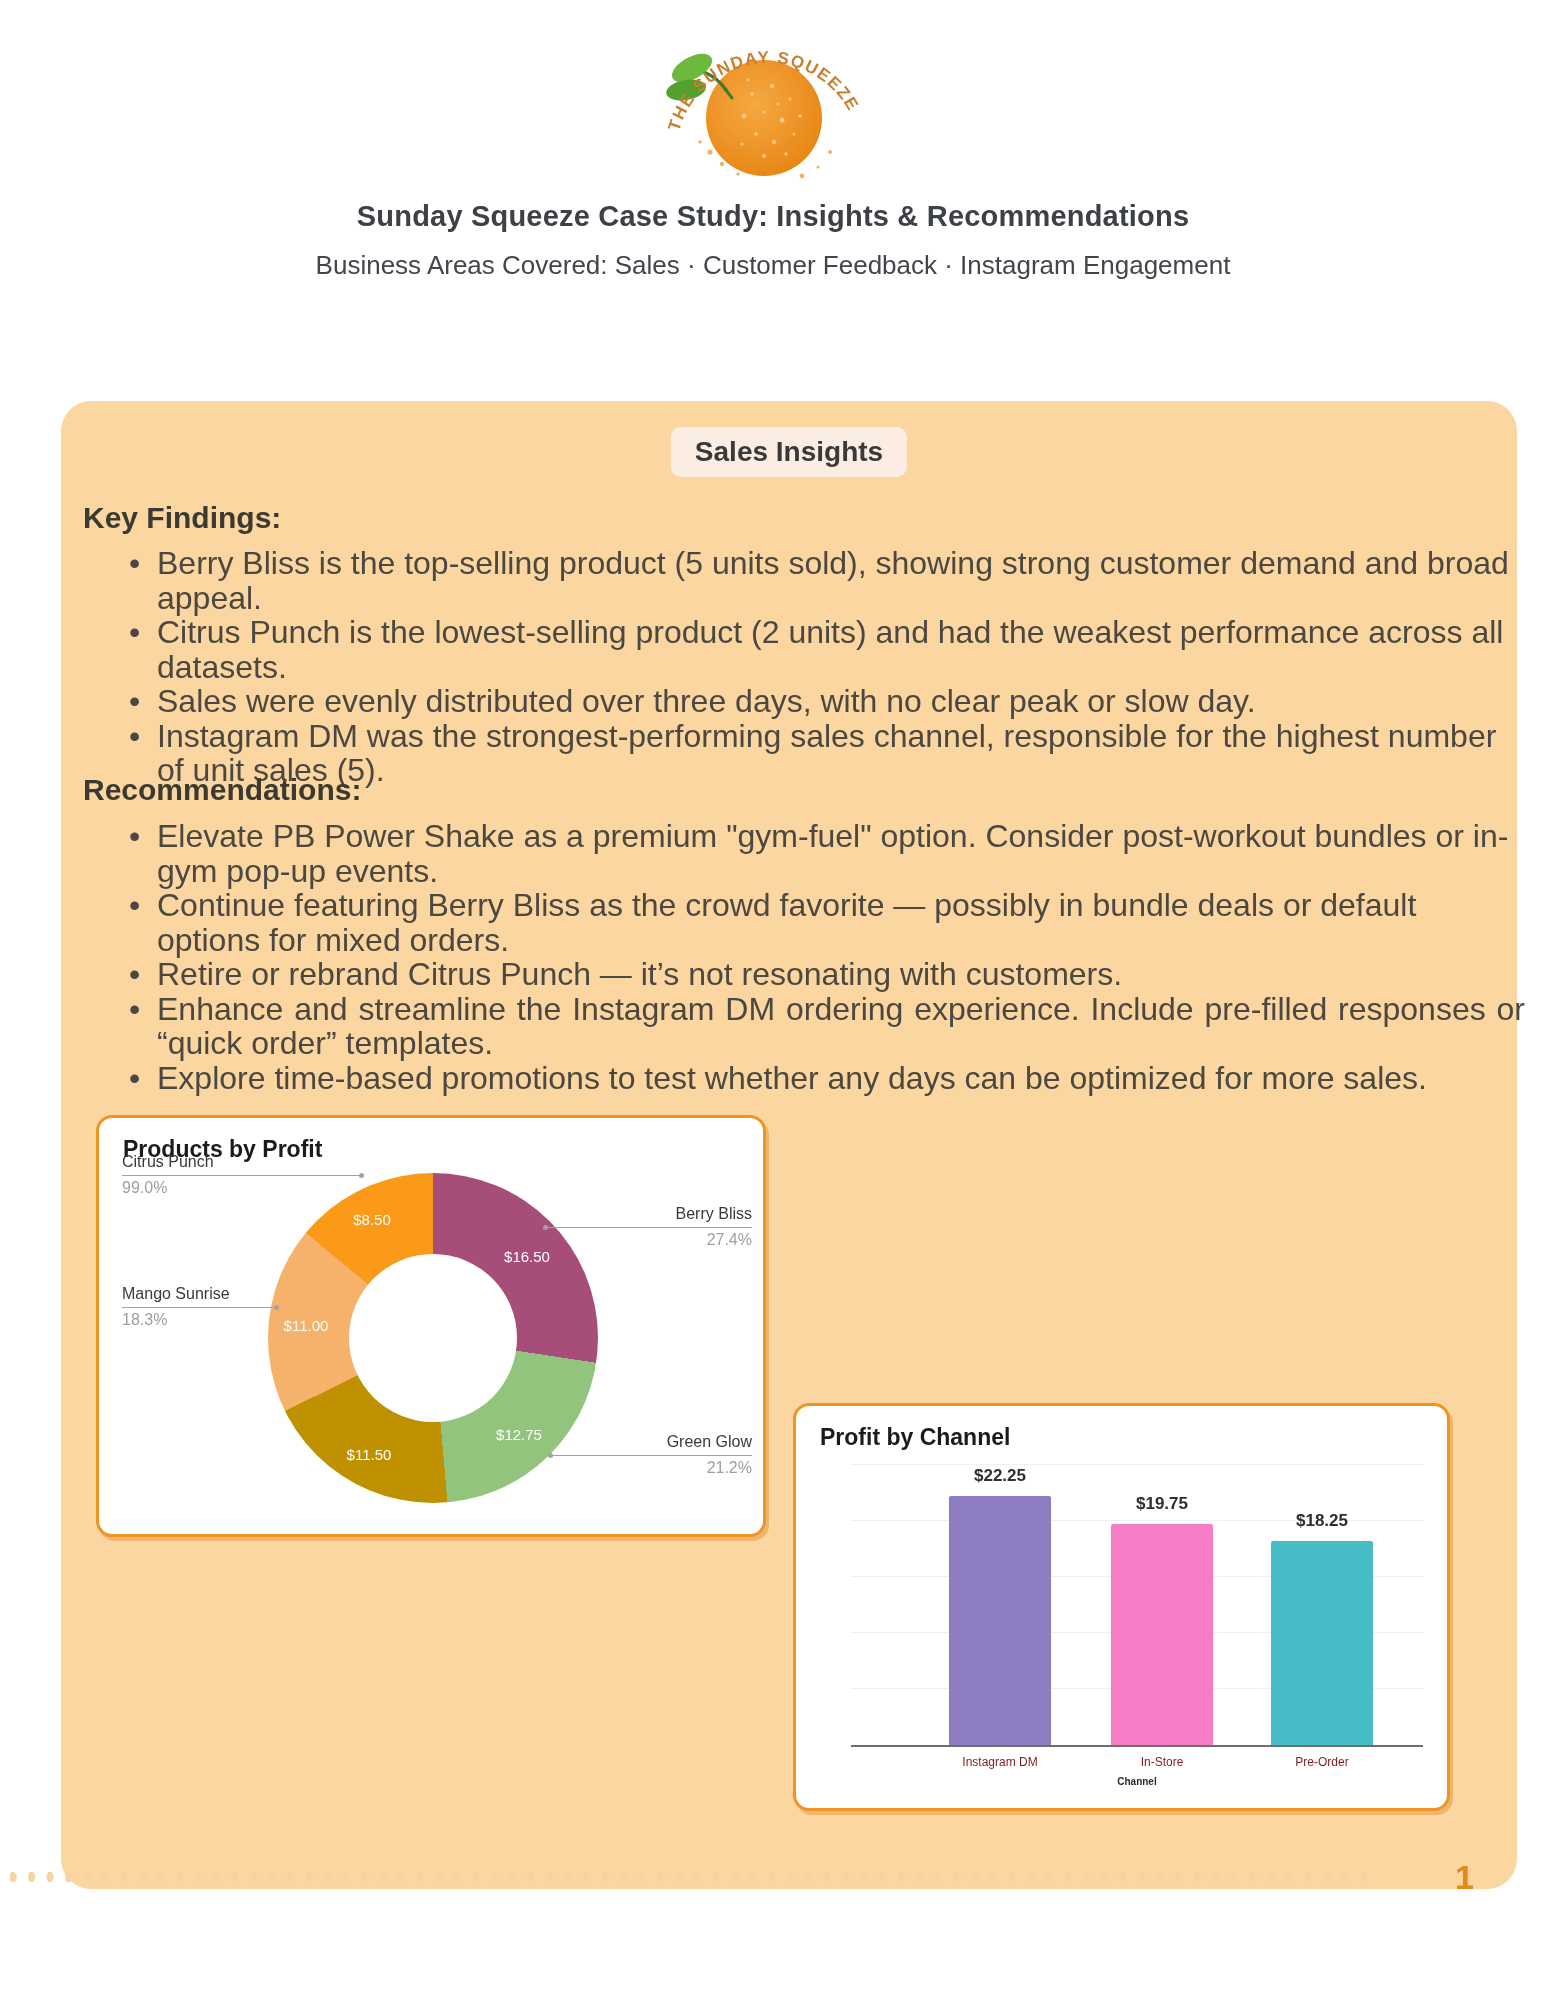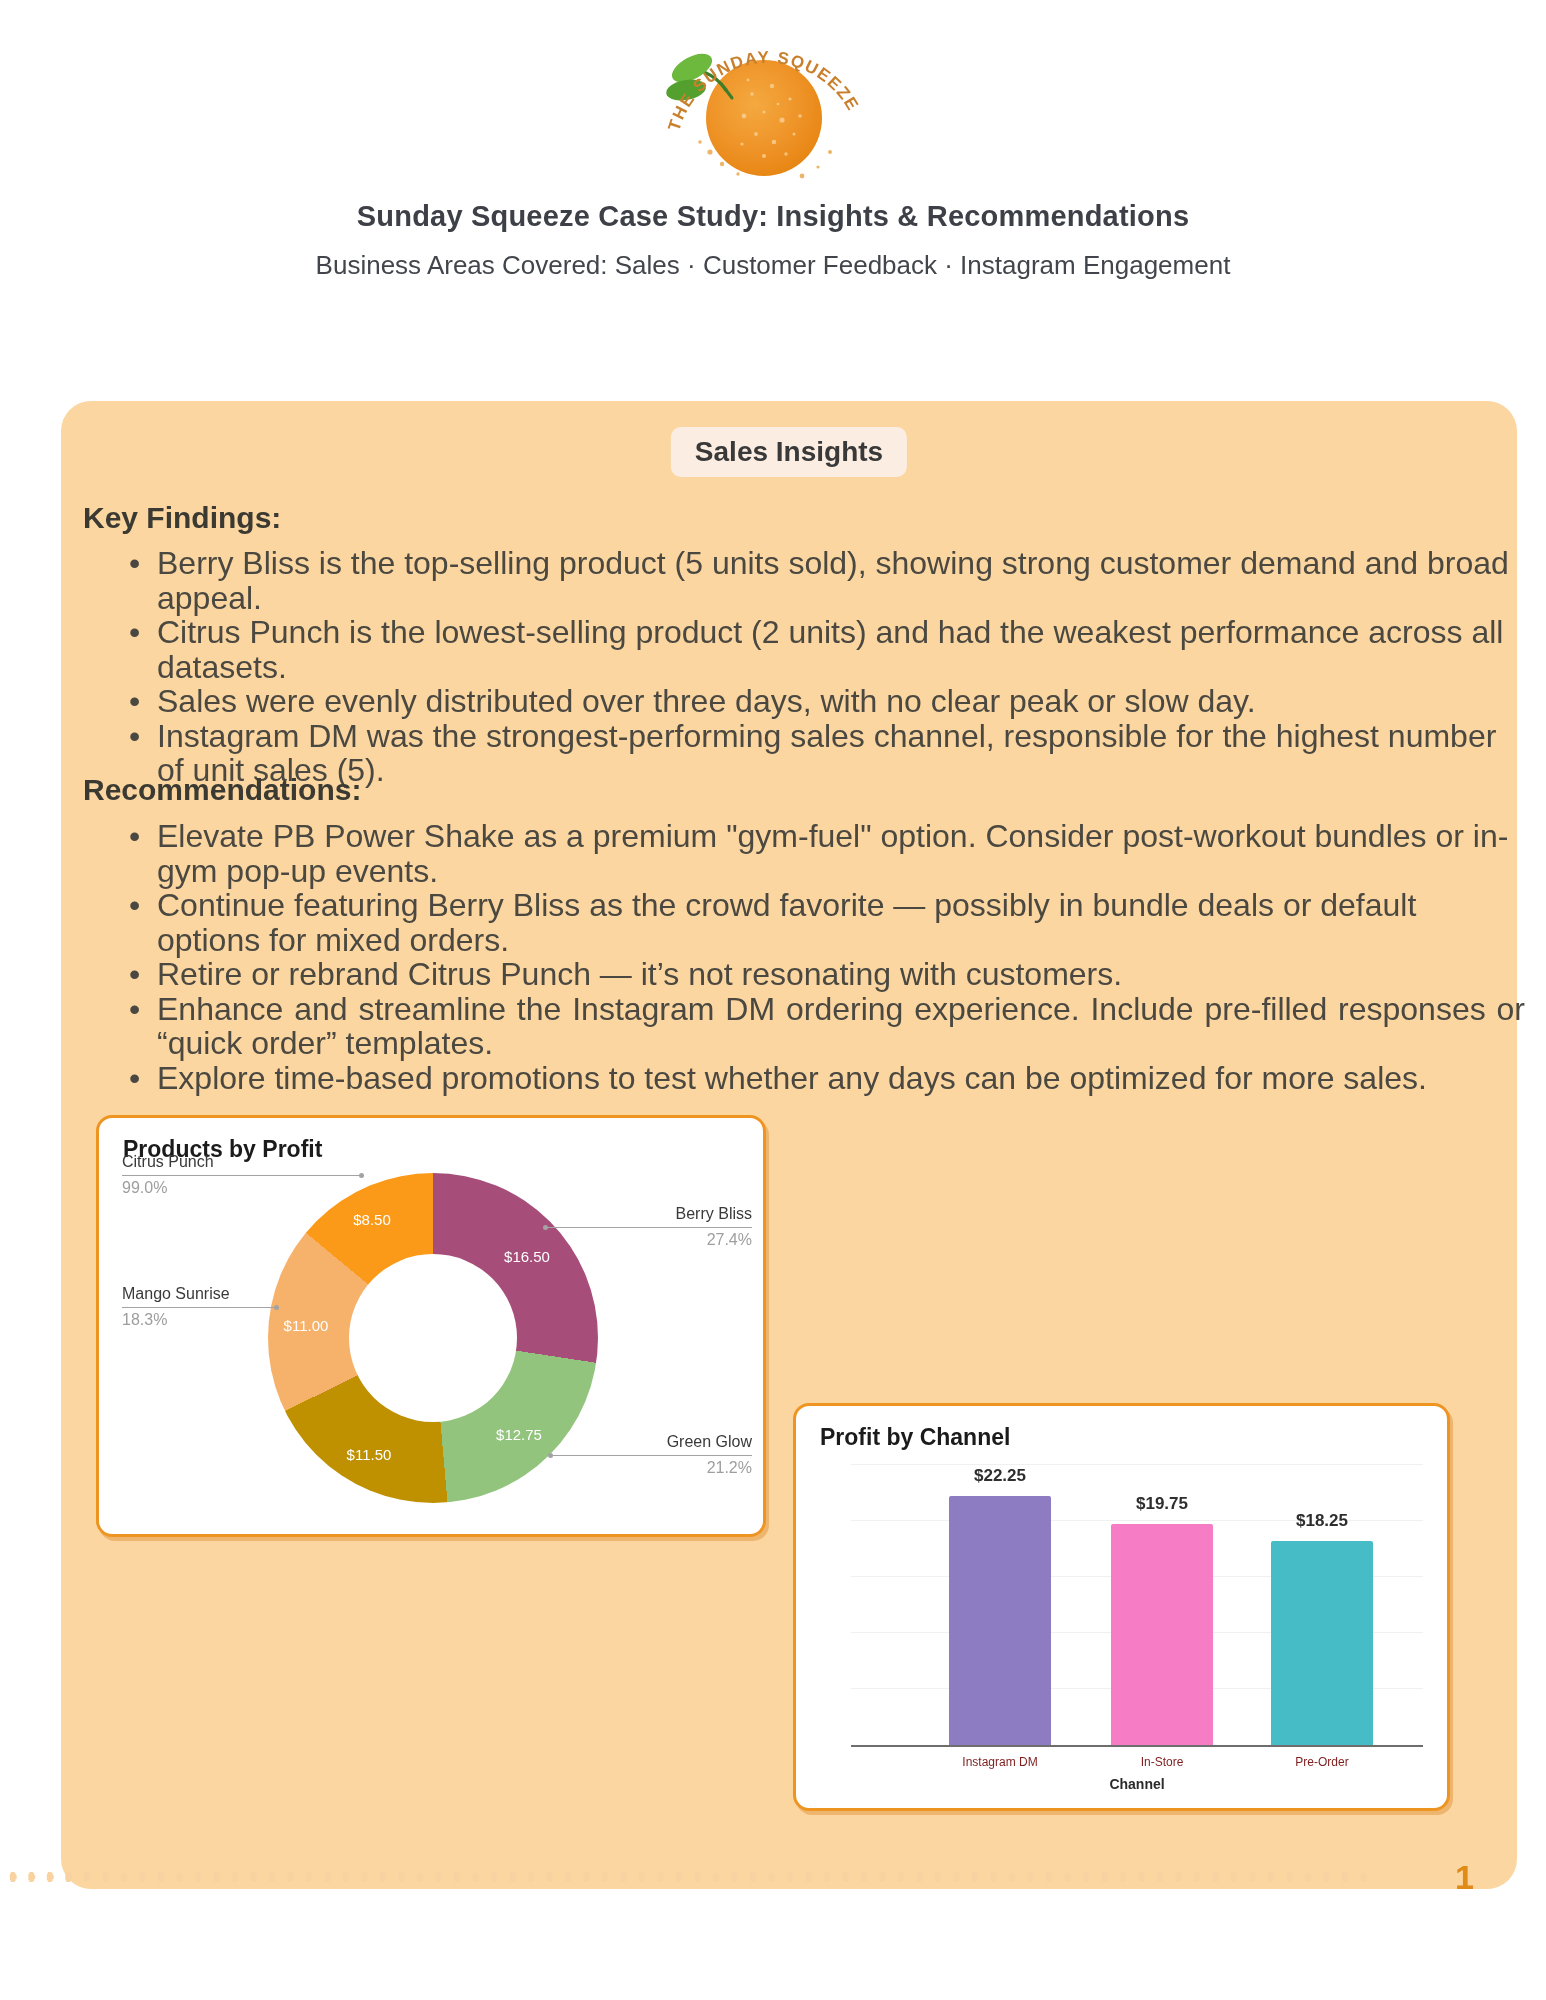--- a/index.html
+++ b/index.html
@@ -63,21 +63,21 @@
   .bar-card{left:732px;top:1002px;width:651px;height:402px;}
   .plot{position:absolute;left:55px;top:59px;width:572px;height:280px;}
   .gridline{position:absolute;left:0;width:100%;height:0;border-top:1px solid #f0f0f0;}
   .axis{position:absolute;left:0;bottom:-2px;width:100%;height:0;border-top:2px solid #6e6e6e;}
   .bar{position:absolute;bottom:0;width:102px;border-radius:2px 2px 0 0;}
   .bar-value{position:absolute;transform:translateX(-50%);font-size:17px;font-weight:bold;
              color:#2e2e2e;white-space:nowrap;}
   .bar-cat{position:absolute;transform:translateX(-50%);font-size:12px;color:#7f1d1d;
            white-space:nowrap;top:349px;}
   .xaxis-title{position:absolute;left:55px;width:572px;top:370px;text-align:center;
-               font-size:14px;font-weight:bold;color:#2a2a2a;}
+               font-size:10px;font-weight:bold;color:#2a2a2a;}
 
   
   .footer-dots{position:absolute;left:4px;top:1870px;width:1372px;height:14px;
       background-image:radial-gradient(ellipse 3.5px 5.5px at 9px 7px,#f8d2a0 98%,transparent);
       background-size:18.5px 14px;background-repeat:repeat-x;}
   .page-number{position:absolute;left:1455px;top:1858px;font-size:34px;font-weight:bold;
                color:#e08a18;}
 </style>
 </head>
 <body>

